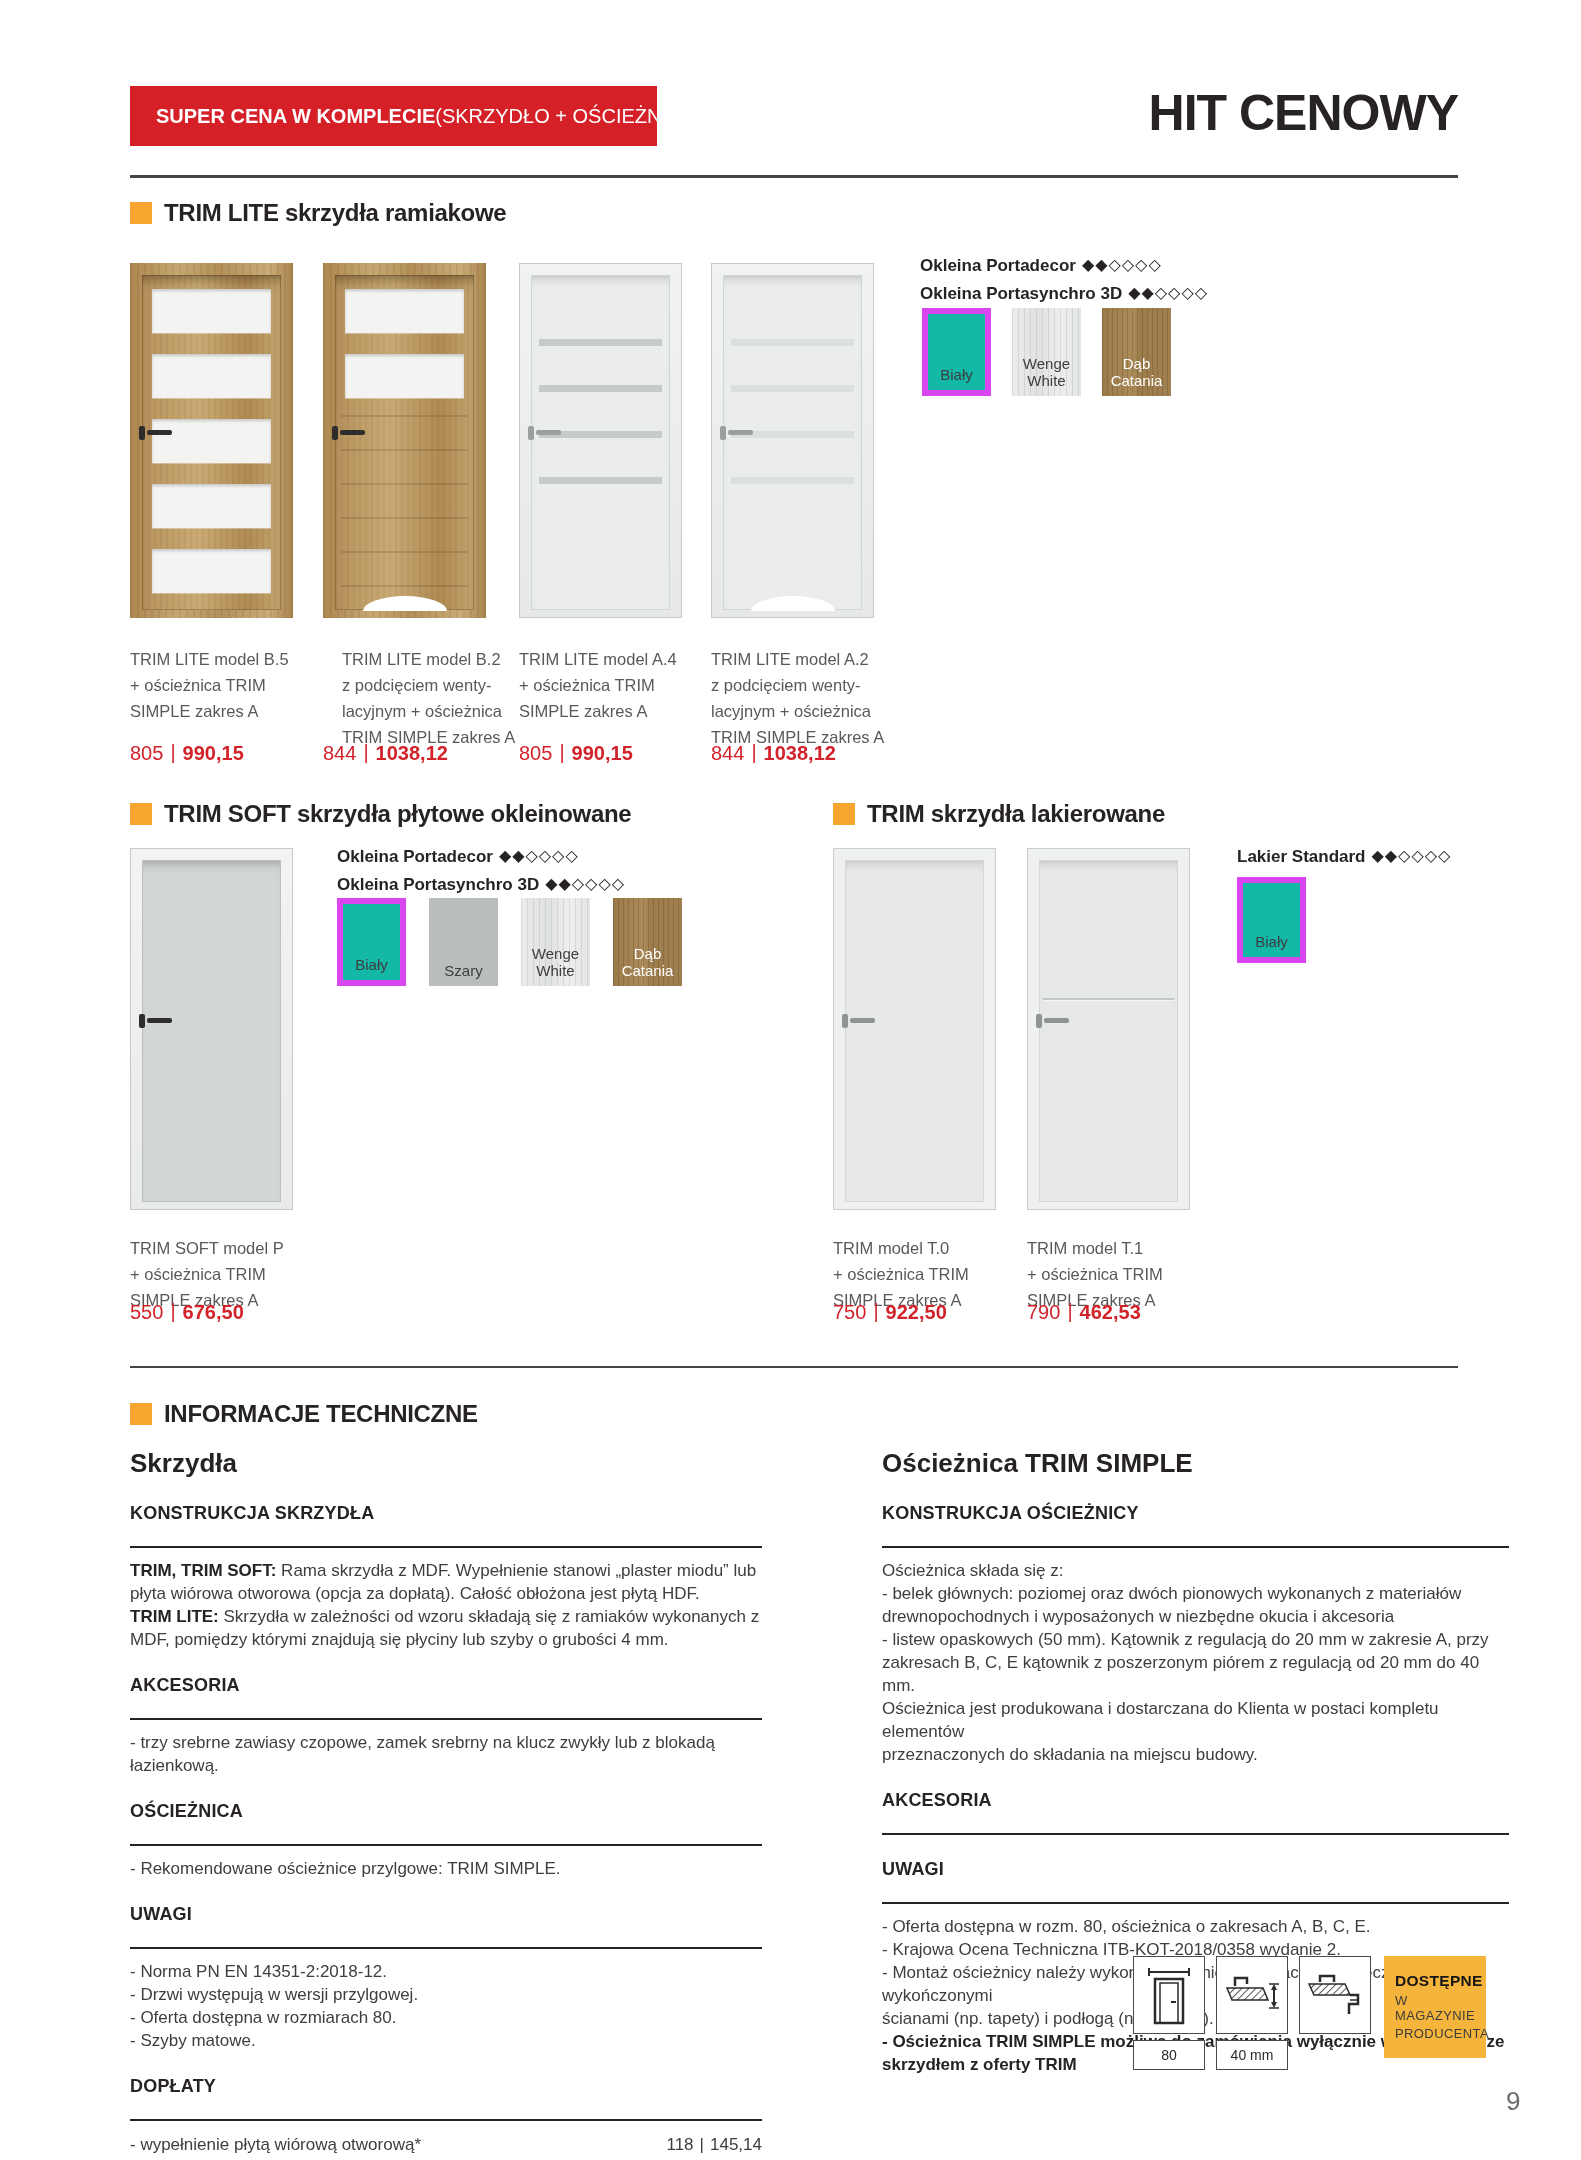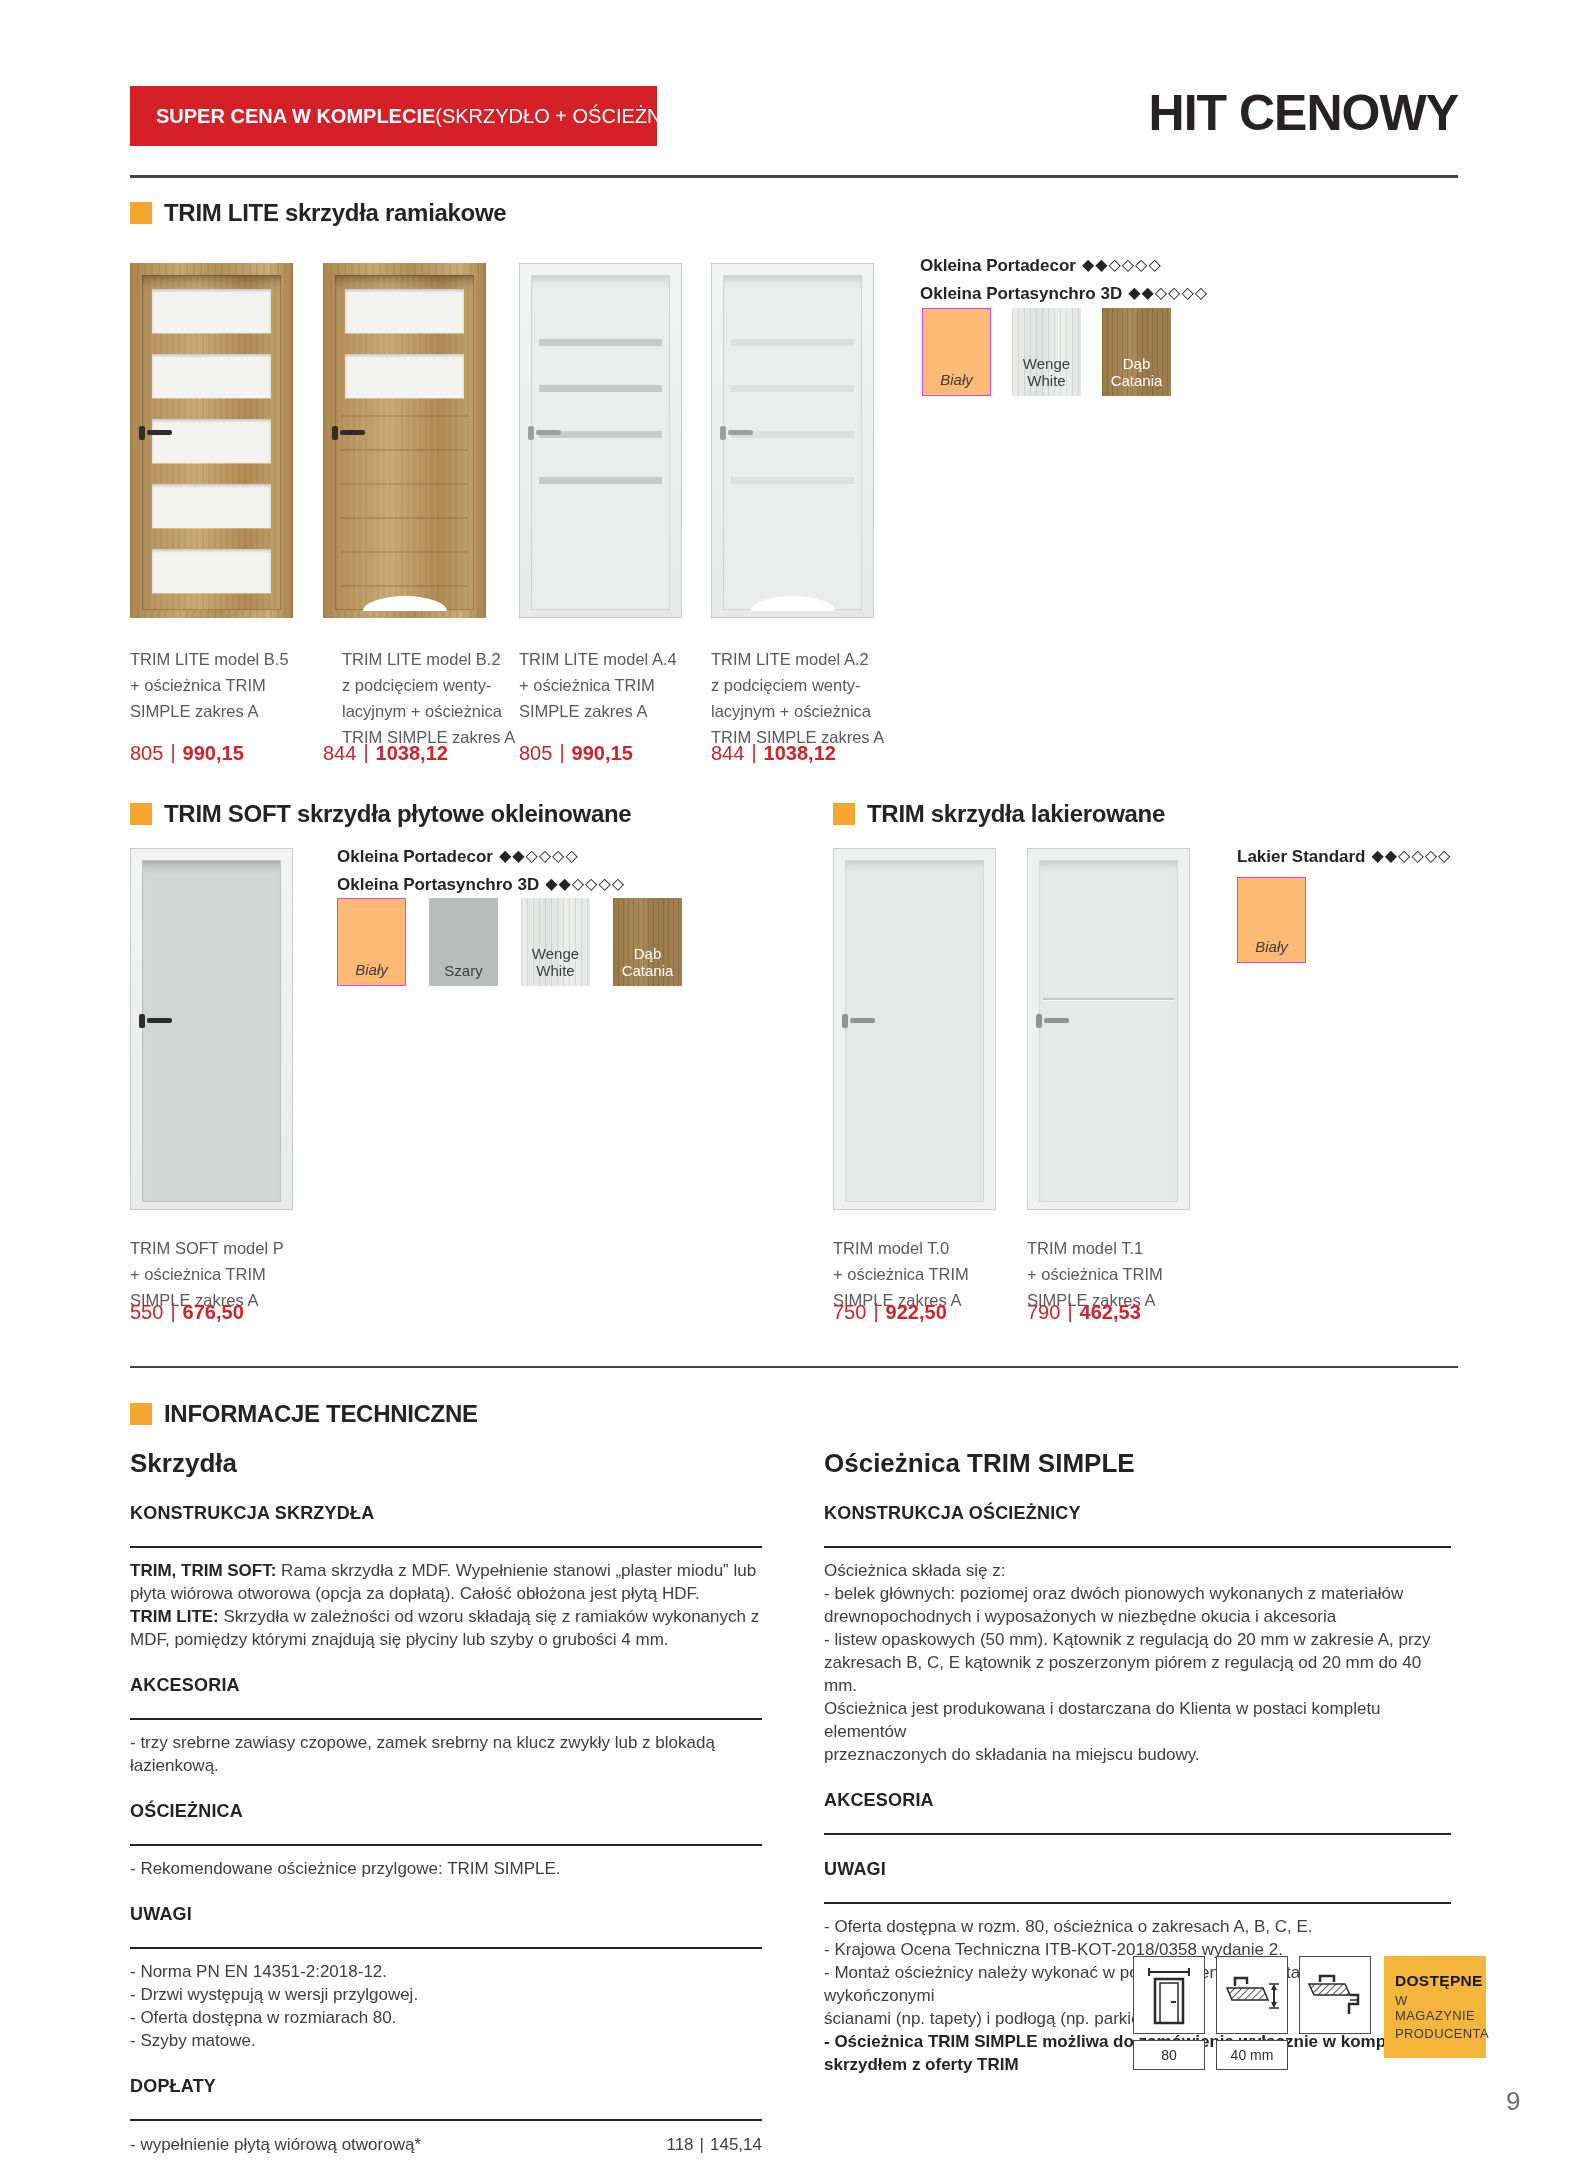--- a/index.html
+++ b/index.html
@@ -20,21 +20,21 @@
   .sec-title .t{font-size:24px;font-weight:700;color:#272324;letter-spacing:-0.3px;}
 
   
   .veneer{position:absolute;}
   .veneer .row{font-size:17px;font-weight:700;color:#272324;line-height:28px;white-space:nowrap;}
   .diamonds{font-size:16px;font-weight:400;letter-spacing:1px;position:relative;top:-1px;margin-left:6px;}
 
   
   .swatch{position:absolute;width:69px;height:88px;box-sizing:border-box;display:flex;align-items:flex-end;justify-content:center;
           text-align:center;padding-bottom:7px;font-size:15px;line-height:17px;color:#3e3d40;white-space:pre-line;}
-  .sw-bialy{background:#fdba74;border:1px solid #d946ef;font-style:italic;}
+  .sw-bialy{background:#14b8a6;border:6px solid #d946ef;}
   .sw-szary{background:#b9bdbc;}
   .sw-wenge{background:
       repeating-linear-gradient(90deg,rgba(165,170,166,.30) 0 1px,transparent 1px 6px),
       linear-gradient(90deg,#eaecea,#dfe2e0 40%,#edefed 70%,#e3e6e4);}
   .sw-catania{background:
       repeating-linear-gradient(90deg,rgba(60,40,10,.20) 0 1px,transparent 1px 5px),
       linear-gradient(90deg,#9a7a49,#ac8c5b 45%,#93734312 55%,#a08050);background-color:#9d7d4c;color:#fff;}
 
   
   .door{position:absolute;width:163px;height:355px;box-sizing:border-box;padding:12px 12px 8px;}
@@ -281,21 +281,21 @@
 
     <div class="subhead">DOPŁATY</div>
     <div class="drow">
       <span>- wypełnienie płytą wiórową otworową*</span>
       <span><span>118</span><span class="sep" style="padding:0 6px;">|</span><span>145,14</span></span>
     </div>
 
     <div class="footnote">*Opcja dostępna w TRIM SOFT.</div>
   </div>
 
-  <div class="tcol" style="left:824px;width:627px;">
+  <div class="tcol" style="left:882px;width:627px;">
     <div class="colhead">Ościeżnica TRIM SIMPLE</div>
 
     <div class="subhead">KONSTRUKCJA OŚCIEŻNICY</div>
     <p class="body pre">Ościeżnica składa się z:
 - belek głównych: poziomej oraz dwóch pionowych wykonanych z materiałów
   drewnopochodnych i wyposażonych w niezbędne okucia i akcesoria
 - listew opaskowych (50 mm). Kątownik z regulacją do 20 mm w zakresie A, przy
   zakresach B, C, E kątownik z poszerzonym piórem z regulacją od 20 mm do 40 mm.
 Ościeżnica jest produkowana i dostarczana do Klienta w postaci kompletu elementów
 przeznaczonych do składania na miejscu budowy.</p>

